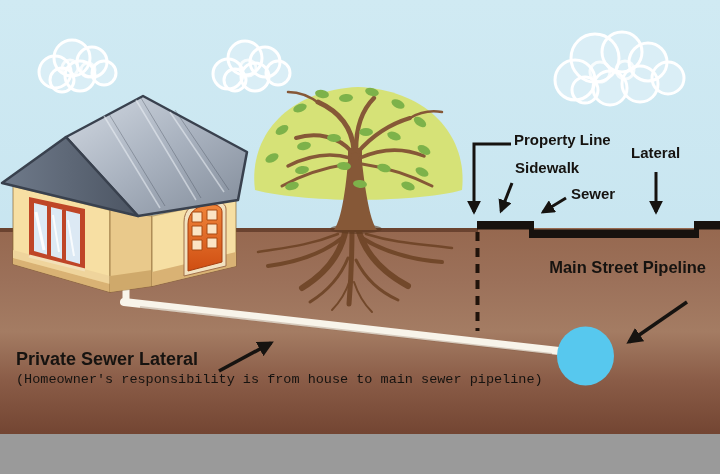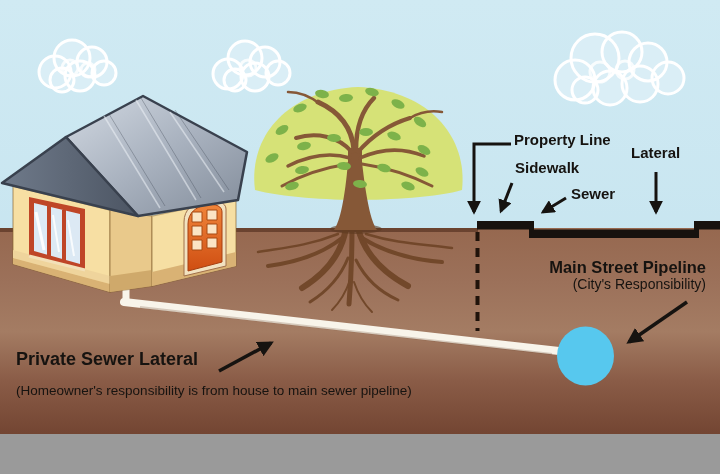--- a/index.html
+++ b/index.html
@@ -9,21 +9,21 @@
     font-family:"Liberation Sans", sans-serif;
   }
   .scene svg{position:absolute;left:0;top:0;}
   .lbl{position:absolute;color:#161310;white-space:nowrap;line-height:1.05;}
   .lbl.bold{font-weight:bold;font-size:15px;}
   .grp{position:absolute;color:#161310;}
   .grp .title{font-weight:bold;font-size:16.5px;line-height:1.1;}
   .grp .sub{font-size:14px;line-height:1.25;}
   .grp.right{text-align:right;}
   .grp.lateral .title{font-size:18px;}
-  .grp.lateral .sub{font-size:13.5px;margin-top:13px;}
+  .grp.lateral .sub{font-size:13.5px;margin-top:2px;font-family:Liberation Mono, monospace;}
 </style>
 </head>
 <body>
 
 <div class="scene">
 
   <svg width="720" height="474" viewBox="0 0 720 474">
     <defs>
       <linearGradient id="gSoil" x1="0" y1="0" x2="0" y2="1">
         <stop offset="0" stop-color="#96684f"></stop>
@@ -256,21 +256,20 @@
   <div class="lbl bold" style="left:514px;top:132px">Property Line</div>
 
   <div class="lbl bold" style="left:515px;top:160px">Sidewalk</div>
 
   <div class="lbl bold" style="left:571px;top:186px">Sewer</div>
 
   <div class="lbl bold" style="left:631px;top:145px">Lateral</div>
 
   <div class="grp right" style="left:470px;top:258px;width:236px">
     <div class="title">Main Street Pipeline</div>
-    <div class="sub">(City's Responsibility)</div>
   </div>
 
   <div class="grp lateral" style="left:16px;top:350px">
     <div class="title">Private Sewer Lateral</div>
     <div class="sub">(Homeowner's responsibility is from house to main sewer pipeline)</div>
   </div>
 
 </div>
 
 </body></html>

